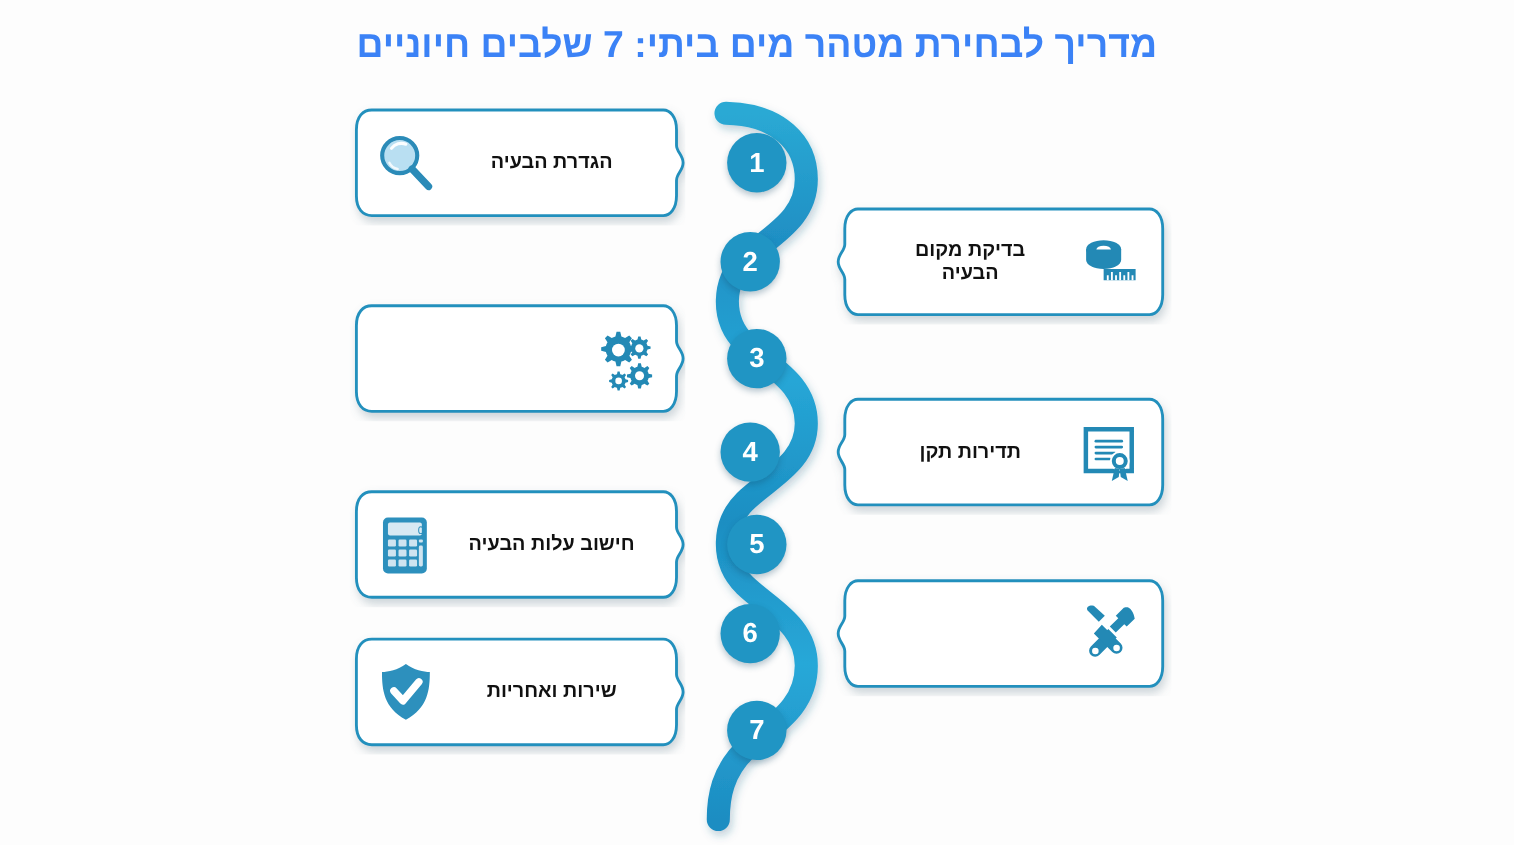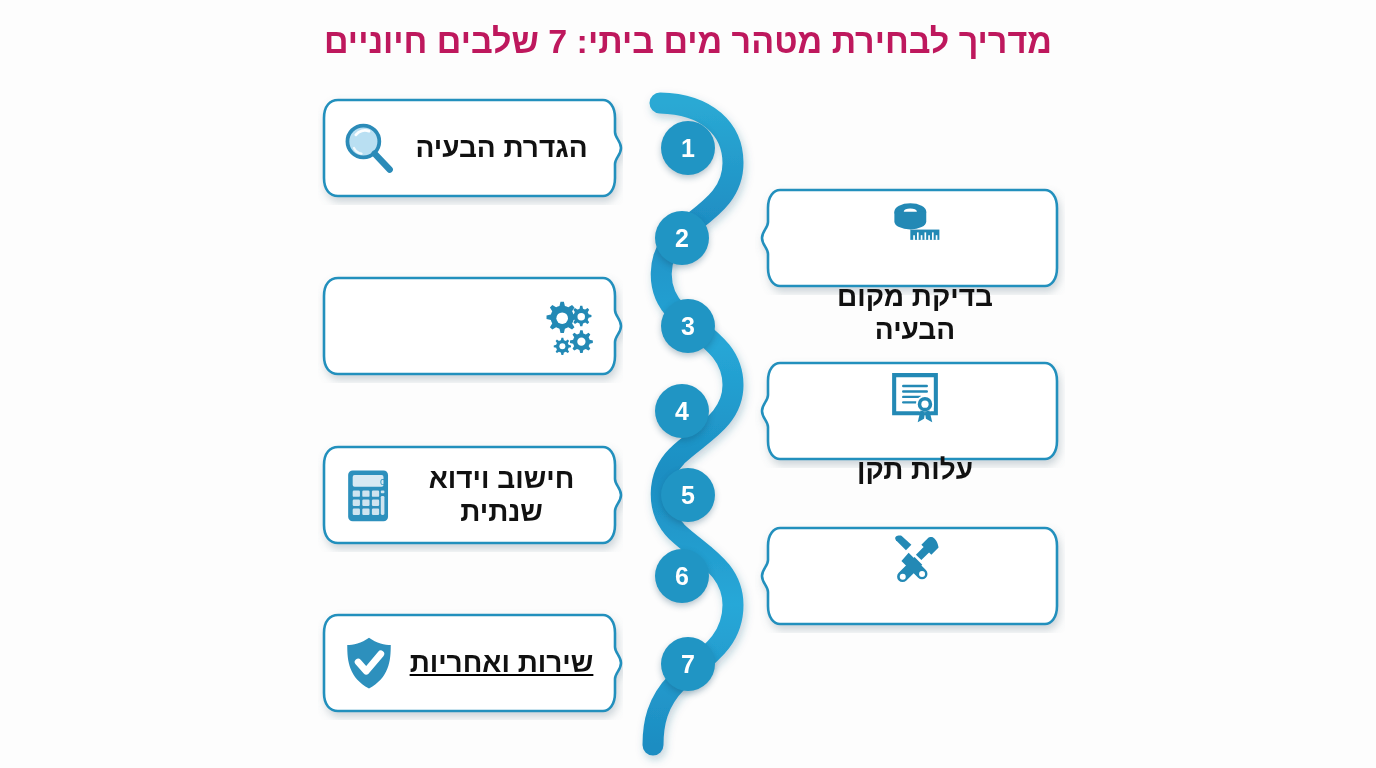--- a/index.html
+++ b/index.html
@@ -14,21 +14,21 @@
   #stage{position:absolute;left:0;top:0;width:1376px;height:768px;}
 
   
   .title{
     position:absolute;
     left:0;top:22px;width:1376px;
     text-align:center;
     direction:rtl;
     font-size:34px;
     font-weight:bold;
-    color:#be185d;
+    color:#3b82f6;
     letter-spacing:0px;
     white-space:nowrap;
   }
 
   
   #spine{position:absolute;left:0;top:0;width:1376px;height:768px;pointer-events:none;}
 
   
   .card{
     position:absolute;
@@ -43,27 +43,27 @@
     position:relative;
     z-index:2;
     display:flex;
     align-items:center;
     width:100%;
     height:100%;
     box-sizing:border-box;
   }
   
   .card.left  .card-inner{ flex-direction:row; padding:0 22px 0 18px; }
-  .card.right .card-inner{ flex-direction:column; padding:0 24px 0 34px;gap:24px; }
+  .card.right .card-inner{ flex-direction:row; padding:0 24px 0 34px; }
 
   .card-label{
     flex:1 1 auto;
     text-align:center;
     direction:rtl;
-    font-size:28px;
+    font-size:18px;
     font-weight:bold;
     color:#111111;
     line-height:1.18;
     padding:0 6px;
   }
   .card.left .card-label{ text-align:center; }
   .card.right .card-label{ text-align:center; }
 
   .card-icon{
     flex:0 0 auto;
@@ -214,21 +214,21 @@
             <line x1="19" y1="27" x2="45" y2="27"></line>
             <line x1="19" y1="33" x2="38" y2="33"></line>
             <line x1="19" y1="39" x2="33" y2="39"></line>
           </g>
           <circle cx="43" cy="41" r="9" fill="#2389b5" stroke="#ffffff" stroke-width="2"></circle>
           <circle cx="43" cy="41" r="4" fill="#ffffff"></circle>
           <path d="M38 48 L35 61 L42 57 L43 49 Z" fill="#2389b5"></path>
           <path d="M48 48 L51 61 L44 57 L43 49 Z" fill="#2389b5"></path>
         </svg>
       </span>
-      <span class="card-label">עלות תקן</span>
+      <span class="card-label">תדירות תקן</span>
     </div>
   </div>
   <div class="num" style="left:655px;top:384px;">4</div>
 
   <div class="card left" style="left:318px;top:447px;width:305px;">
     <svg class="card-svg" viewBox="0 0 305 114" preserveAspectRatio="none" xmlns="http://www.w3.org/2000/svg">
       <path d="M20 9 H285 C291 9 297 15 297 27 L297 41 C297 47 303 50 303 57 C303 64 297 67 297 73 L297 87 C297 99 291 105 285 105 H20 C12 105 6 99 6 87 L6 27 C6 15 12 9 20 9 Z" fill="#ffffff" stroke="#2490bd" stroke-width="2.6" filter="url(#cardsh)"></path>
     </svg>
     <div class="card-inner">
       <span class="card-icon">
@@ -244,21 +244,21 @@
             <rect x="24.6" y="37" width="8" height="7" rx="1.3"></rect>
             <rect x="35.2" y="37" width="8" height="7" rx="1.3"></rect>
             <rect x="14" y="47" width="8" height="7" rx="1.3"></rect>
             <rect x="24.6" y="47" width="8" height="7" rx="1.3"></rect>
             <rect x="35.2" y="47" width="8" height="7" rx="1.3"></rect>
             <rect x="45" y="27" width="4" height="3" rx="1"></rect>
             <rect x="45" y="33" width="4" height="21" rx="1.5"></rect>
           </g>
         </svg>
       </span>
-      <span class="card-label">חישוב וידוא שנתית</span>
+      <span class="card-label">חישוב עלות הבעיה</span>
     </div>
   </div>
   <div class="num" style="left:661px;top:468px;">5</div>
 
   <div class="card right" style="left:755px;top:528px;width:310px;">
     <svg class="card-svg" viewBox="0 0 310 114" preserveAspectRatio="none" xmlns="http://www.w3.org/2000/svg">
       <path d="M25 9 H290 C296 9 302 15 302 27 L302 87 C302 99 296 105 290 105 H25 C19 105 13 99 13 87 L13 73 C13 67 7 64 7 57 C7 50 13 47 13 41 L13 27 C13 15 19 9 25 9 Z" fill="#ffffff" stroke="#2490bd" stroke-width="2.6" filter="url(#cardsh)"></path>
     </svg>
     <div class="card-inner">
       <span class="card-icon">
@@ -270,21 +270,21 @@
             <path d="M11 9 L22 20 L28 14 L17 4 C17 4 13 3 11 5 C9 7 11 9 11 9 Z"></path>
             <path d="M25 23 L44 42 a6 6 0 1 1 -8.5 8.5 L17 32 Z"></path>
             <circle cx="39.8" cy="46.4" r="3.3" fill="#ffffff"></circle>
           </g>
         </svg>
       </span>
     </div>
   </div>
   <div class="num" style="left:655px;top:549px;">6</div>
 
-  <div class="card left" style="left:318px;top:615px;width:305px;text-decoration:underline;">
+  <div class="card left" style="left:318px;top:581px;width:305px;">
     <svg class="card-svg" viewBox="0 0 305 114" preserveAspectRatio="none" xmlns="http://www.w3.org/2000/svg">
       <path d="M20 9 H285 C291 9 297 15 297 27 L297 41 C297 47 303 50 303 57 C303 64 297 67 297 73 L297 87 C297 99 291 105 285 105 H20 C12 105 6 99 6 87 L6 27 C6 15 12 9 20 9 Z" fill="#ffffff" stroke="#2490bd" stroke-width="2.6" filter="url(#cardsh)"></path>
     </svg>
     <div class="card-inner">
       <span class="card-icon">
         <svg viewBox="0 0 64 64" width="58" height="58" xmlns="http://www.w3.org/2000/svg">
           <path d="M32 4 C24 10 14 12 8 12 C8 30 10 48 32 60 C54 48 56 30 56 12 C50 12 40 10 32 4 Z" fill="#2d90bd"></path>
           <path d="M20 31 L29 41 L45 22" fill="none" stroke="#ffffff" stroke-width="7.5" stroke-linecap="round" stroke-linejoin="round"></path>
         </svg>
       </span>

